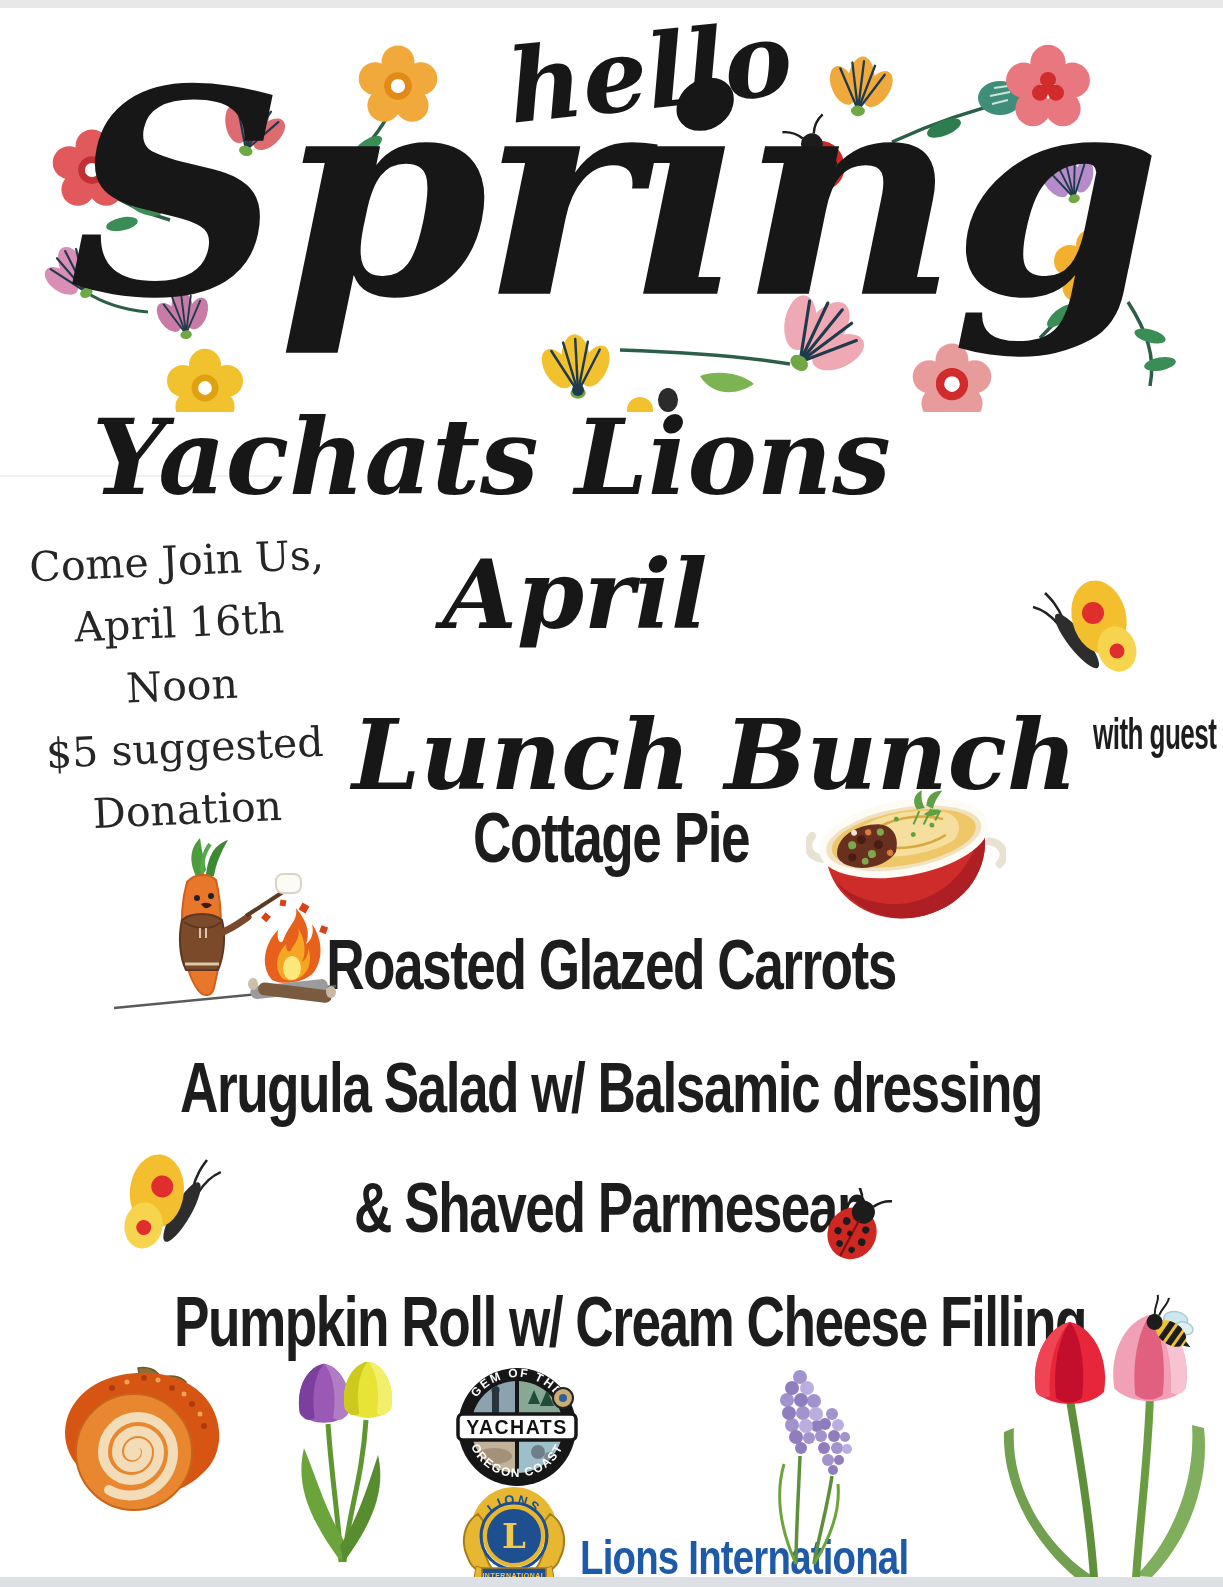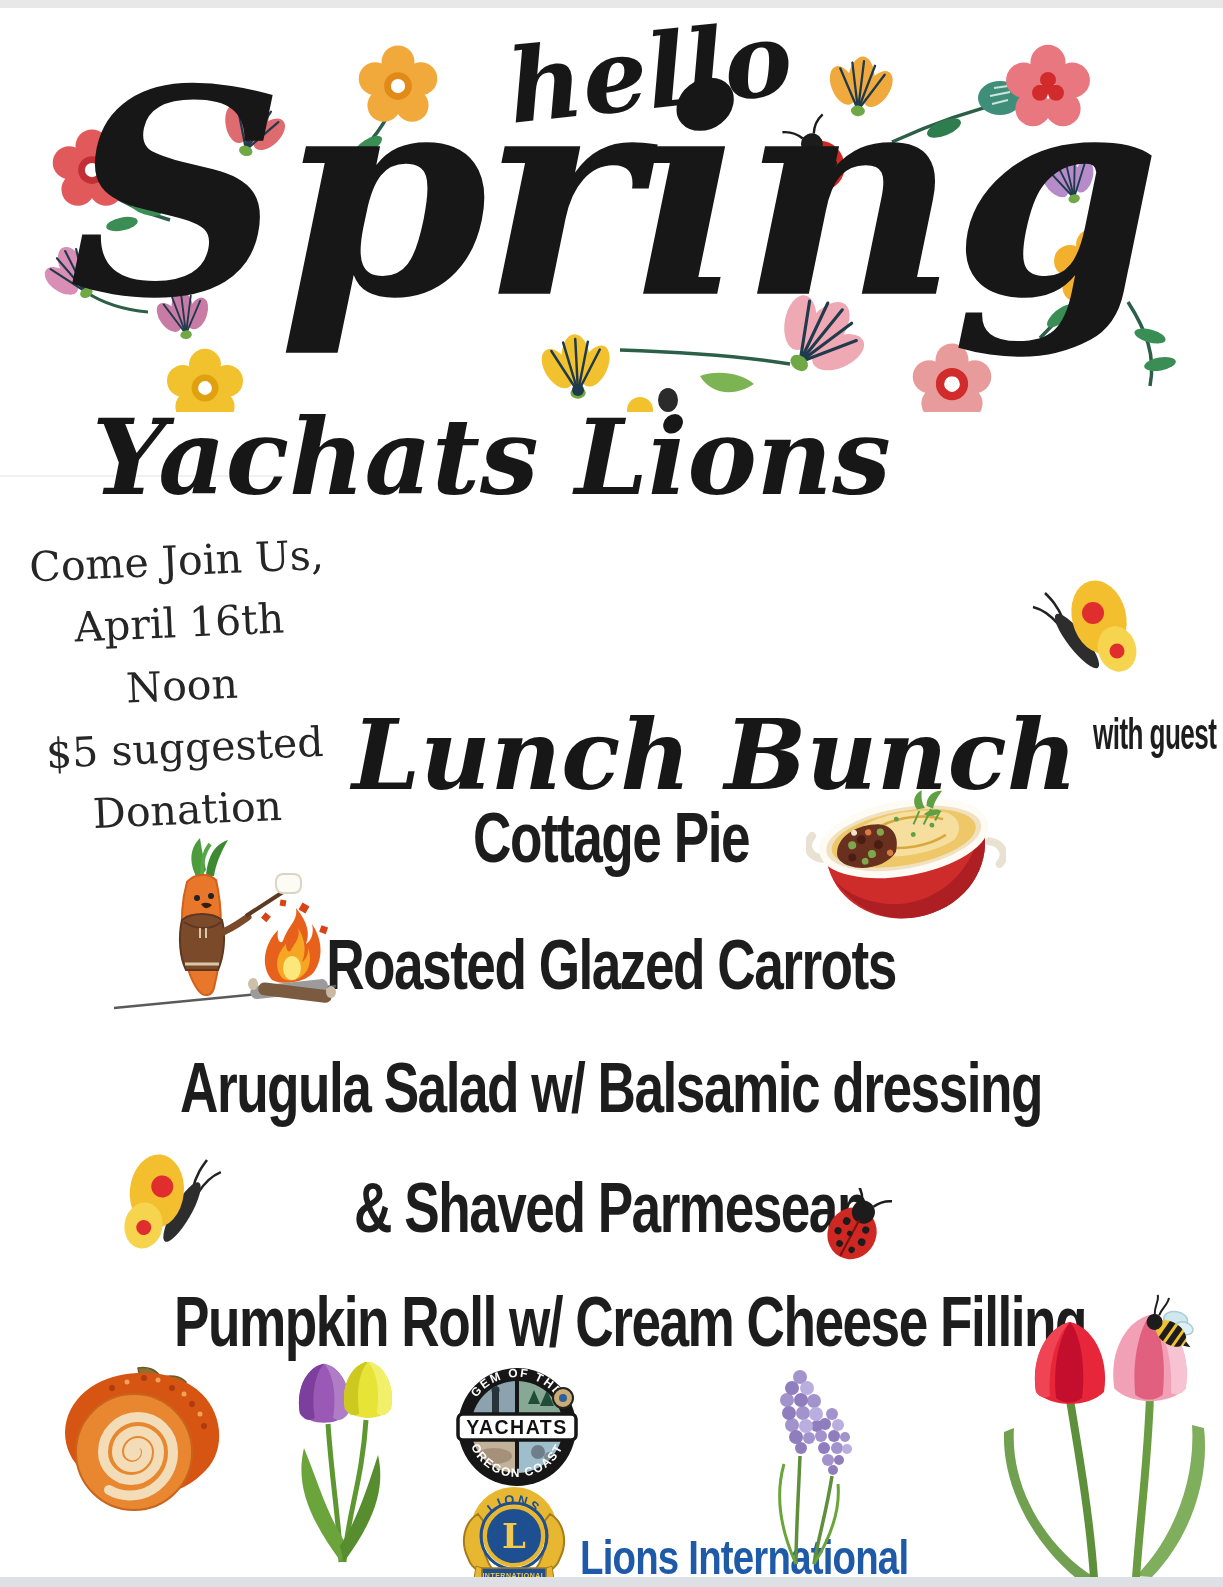--- a/index.html
+++ b/index.html
@@ -186,20 +186,21 @@
   <div class="abs script club-title">Yachats Lions</div>
 
   <div class="abs details">
     <div>Come Join Us,</div>
     <div>April 16th</div>
     <div>Noon</div>
     <div>$5 suggested</div>
     <div>Donation</div>
   </div>
 
+  <div class="abs script month">April</div>
   <div class="abs lunch-row">
     <span class="script lunch">Lunch Bunch</span>
     <span class="chefs">with guest chefs Candi &amp; Natasha</span>
   </div>
 
   <svg class="abs" style="left:1025px;top:563px;width:120px;height:140px" viewBox="0 0 120 140">
     <use href="#butterfly" transform="translate(52,78)"></use>
   </svg>
 
   <div class="abs menu-line m0">Cottage Pie</div>

